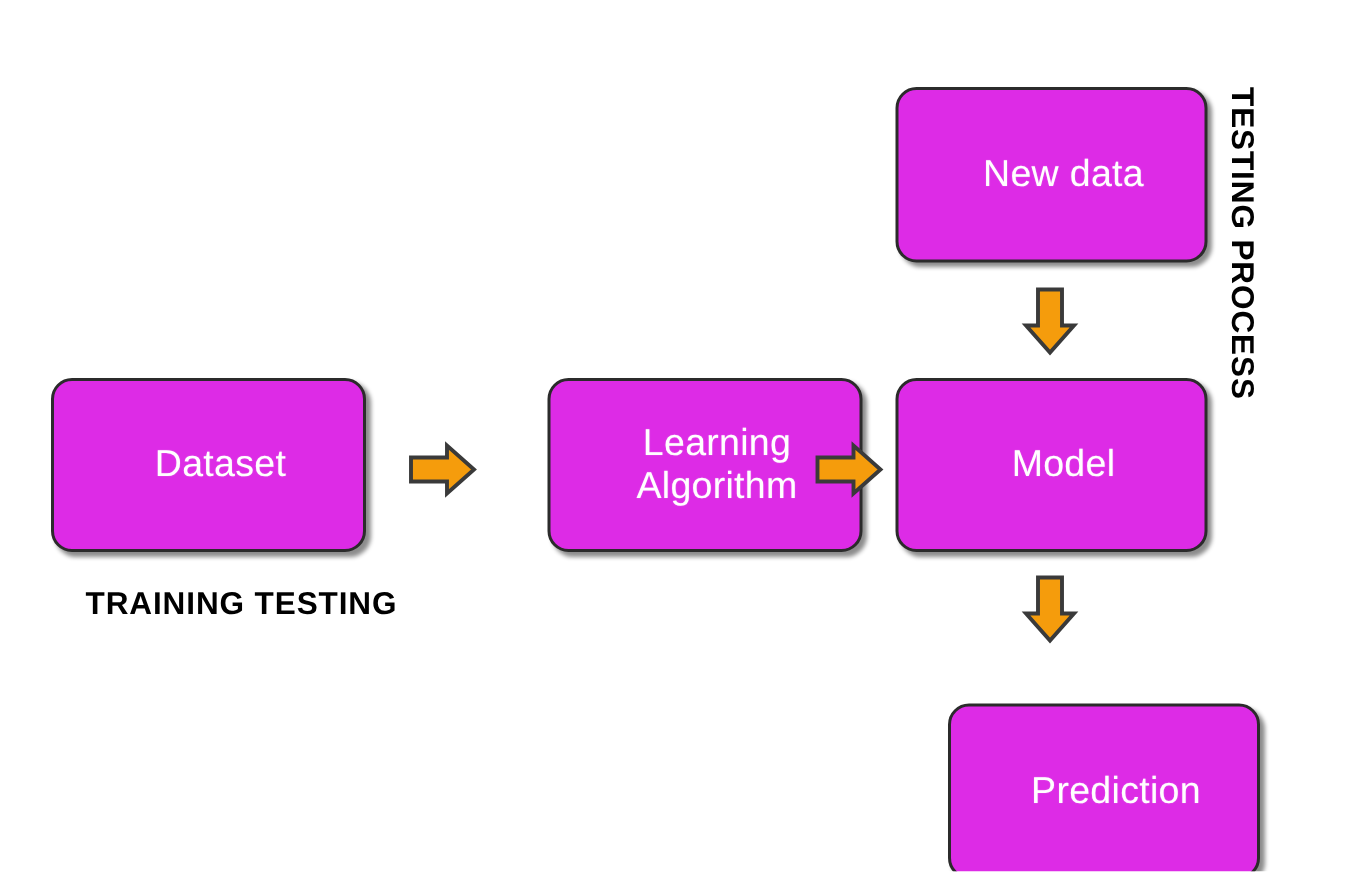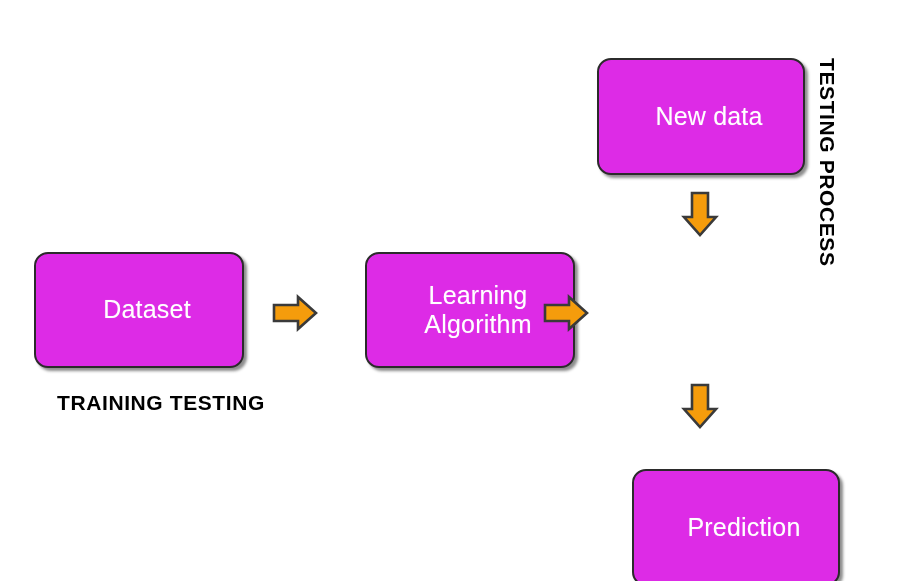--- a/index.html
+++ b/index.html
@@ -88,20 +88,23 @@
 
   <div class="node" id="node-dataset">
     <span class="node-label">Dataset</span>
   </div>
 
   <div class="node" id="node-learning">
     <span class="node-label">Learning
 Algorithm</span>
   </div>
 
+  <div class="node" id="node-model">
+    <span class="node-label">Model</span>
+  </div>
 
   <div class="node" id="node-newdata">
     <span class="node-label">New data</span>
   </div>
 
   <div class="node" id="node-prediction">
     <span class="node-label">Prediction</span>
   </div>
 
   <div class="arrow" id="arrow-dataset-to-learning">

